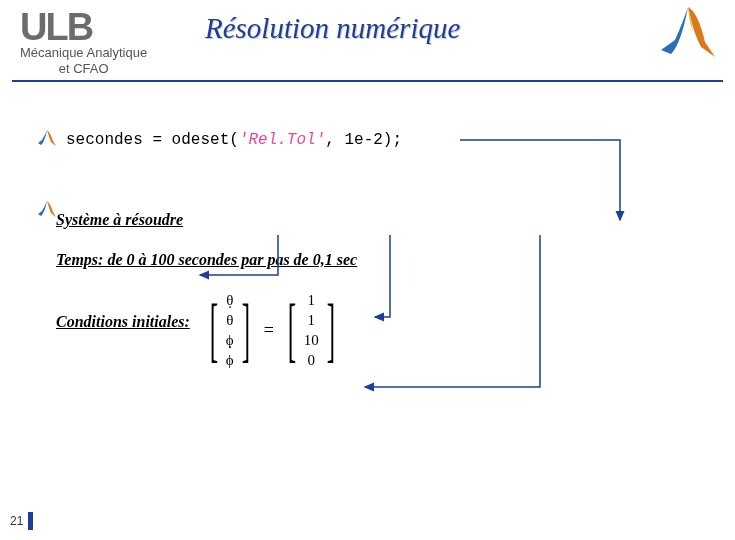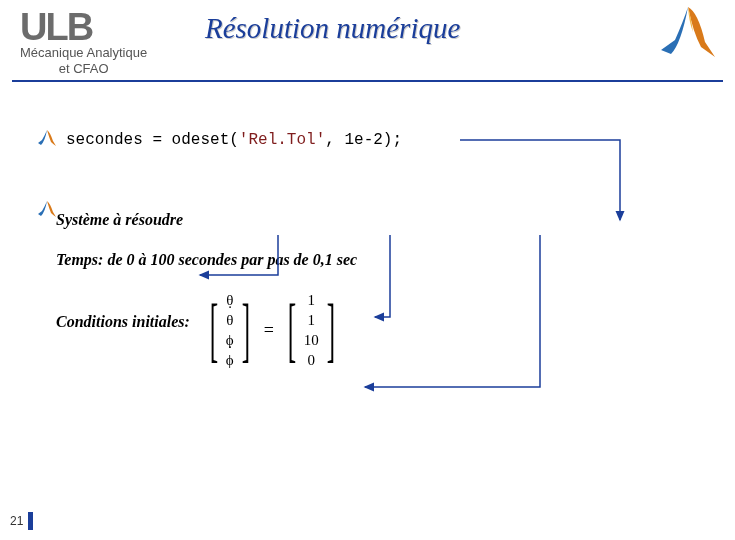--- a/index.html
+++ b/index.html
@@ -75,32 +75,33 @@
     left: 0;
     top: -2px;
   }
   .codetext {
     font-family: "Courier New", monospace;
     font-size: 16px;
     color: #000;
     margin-left: 30px;
     white-space: nowrap;
   }
-  .codetext .red { color: #7f1d1d; }
+  .codetext .red { color: #ec4899; font-style: italic; }
   .codetext .grn { color: #0a5a0a; }
   .labels {
     margin-left: 56px;
     margin-top: 62px;
   }
   .lab {
     font-family: "Times New Roman", serif;
     font-weight: bold;
     font-style: italic;
     font-size: 16px;
     margin-bottom: 22px;
+    text-decoration: underline;
   }
   .cond-row {
     display: flex;
     align-items: center;
     gap: 12px;
   }
   .vec {
     display: flex;
     align-items: center;
     font-family: "Times New Roman", serif;

